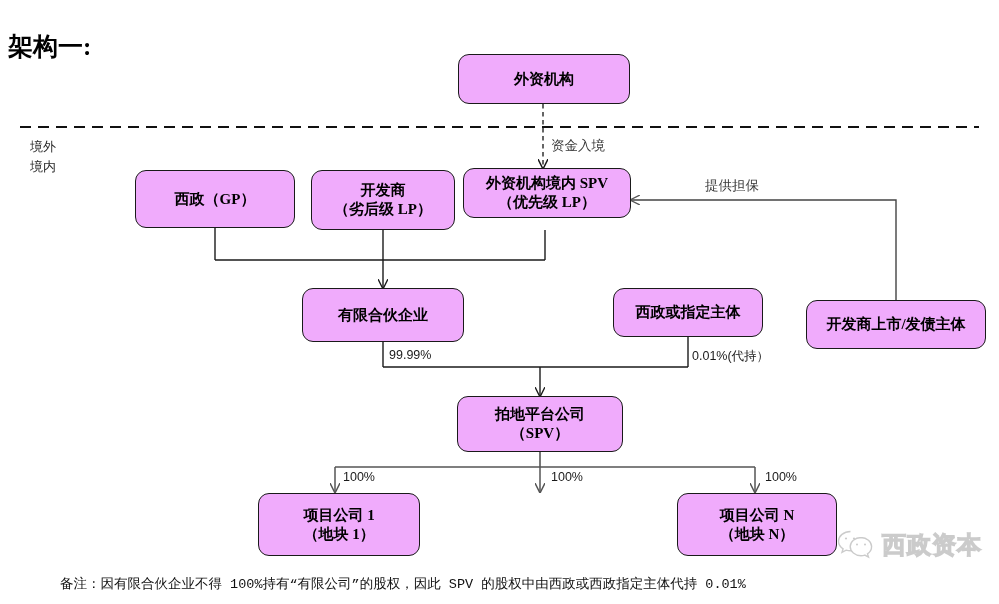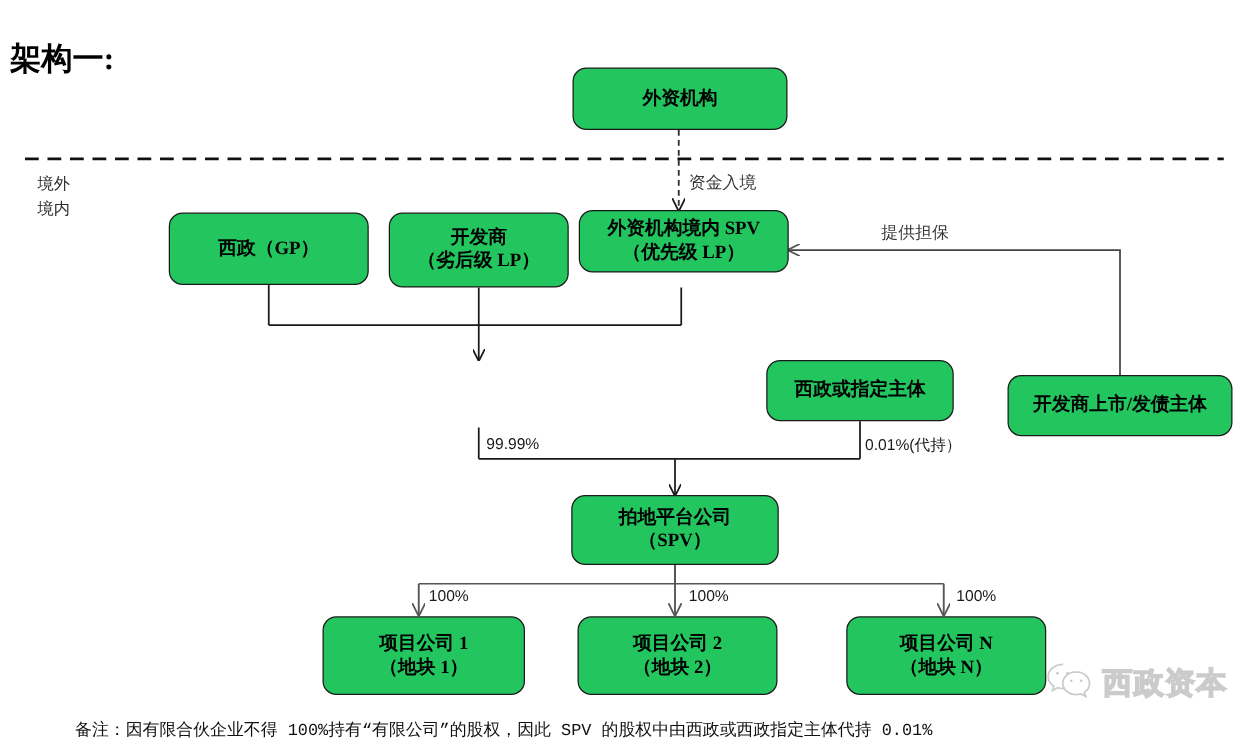--- a/index.html
+++ b/index.html
@@ -43,21 +43,21 @@
     color: #2b2b2b;
     font-family: "Liberation Serif", "DejaVu Serif", serif;
   }
 
   
   .node {
     position: absolute;
     box-sizing: border-box;
     border: 1.5px solid #1a1a1a;
     border-radius: 11px;
-    background: #22c55e;
+    background: #f0abfc;
     display: flex;
     flex-direction: column;
     align-items: center;
     justify-content: center;
     text-align: center;
     font-weight: bold;
     font-size: 15px;
     line-height: 1.25;
     font-family: "Liberation Serif", "DejaVu Serif", serif;
     color: #000000;
@@ -163,43 +163,42 @@
   <div class="node" style="left:311px; top:170px; width:144px; height:60px;">
     <span>开发商</span>
     <span class="l2">（劣后级 LP）</span>
   </div>
 
   <div class="node" style="left:463px; top:168px; width:168px; height:50px;">
     <span>外资机构境内 SPV</span>
     <span class="l2">（优先级 LP）</span>
   </div>
 
+  <div class="node" style="left:302px; top:288px; width:162px; height:54px;">
+    <span>有限合伙企业</span>
+  </div>
 
   <div class="node" style="left:613px; top:288px; width:150px; height:49px;">
     <span>西政或指定主体</span>
   </div>
 
   <div class="node" style="left:806px; top:300px; width:180px; height:49px;">
     <span>开发商上市/发债主体</span>
   </div>
 
   <div class="node" style="left:457px; top:396px; width:166px; height:56px;">
     <span>拍地平台公司</span>
     <span class="l2">（SPV）</span>
   </div>
 
   <div class="node" style="left:258px; top:493px; width:162px; height:63px;">
     <span>项目公司 1</span>
     <span class="l2">（地块 1）</span>
   </div>
 
-  <div class="node" style="left:462px; top:493px; width:160px; height:63px;">
-    <span>项目公司 2</span>
-    <span class="l2">（地块 2）</span>
-  </div>
 
   <div class="node" style="left:677px; top:493px; width:160px; height:63px;">
     <span>项目公司 N</span>
     <span class="l2">（地块 N）</span>
   </div>
 
   <div class="edge-label serif" style="left:551px; top:137px;">资金入境</div>
 
   <div class="edge-label serif" style="left:705px; top:177px;">提供担保</div>
 

